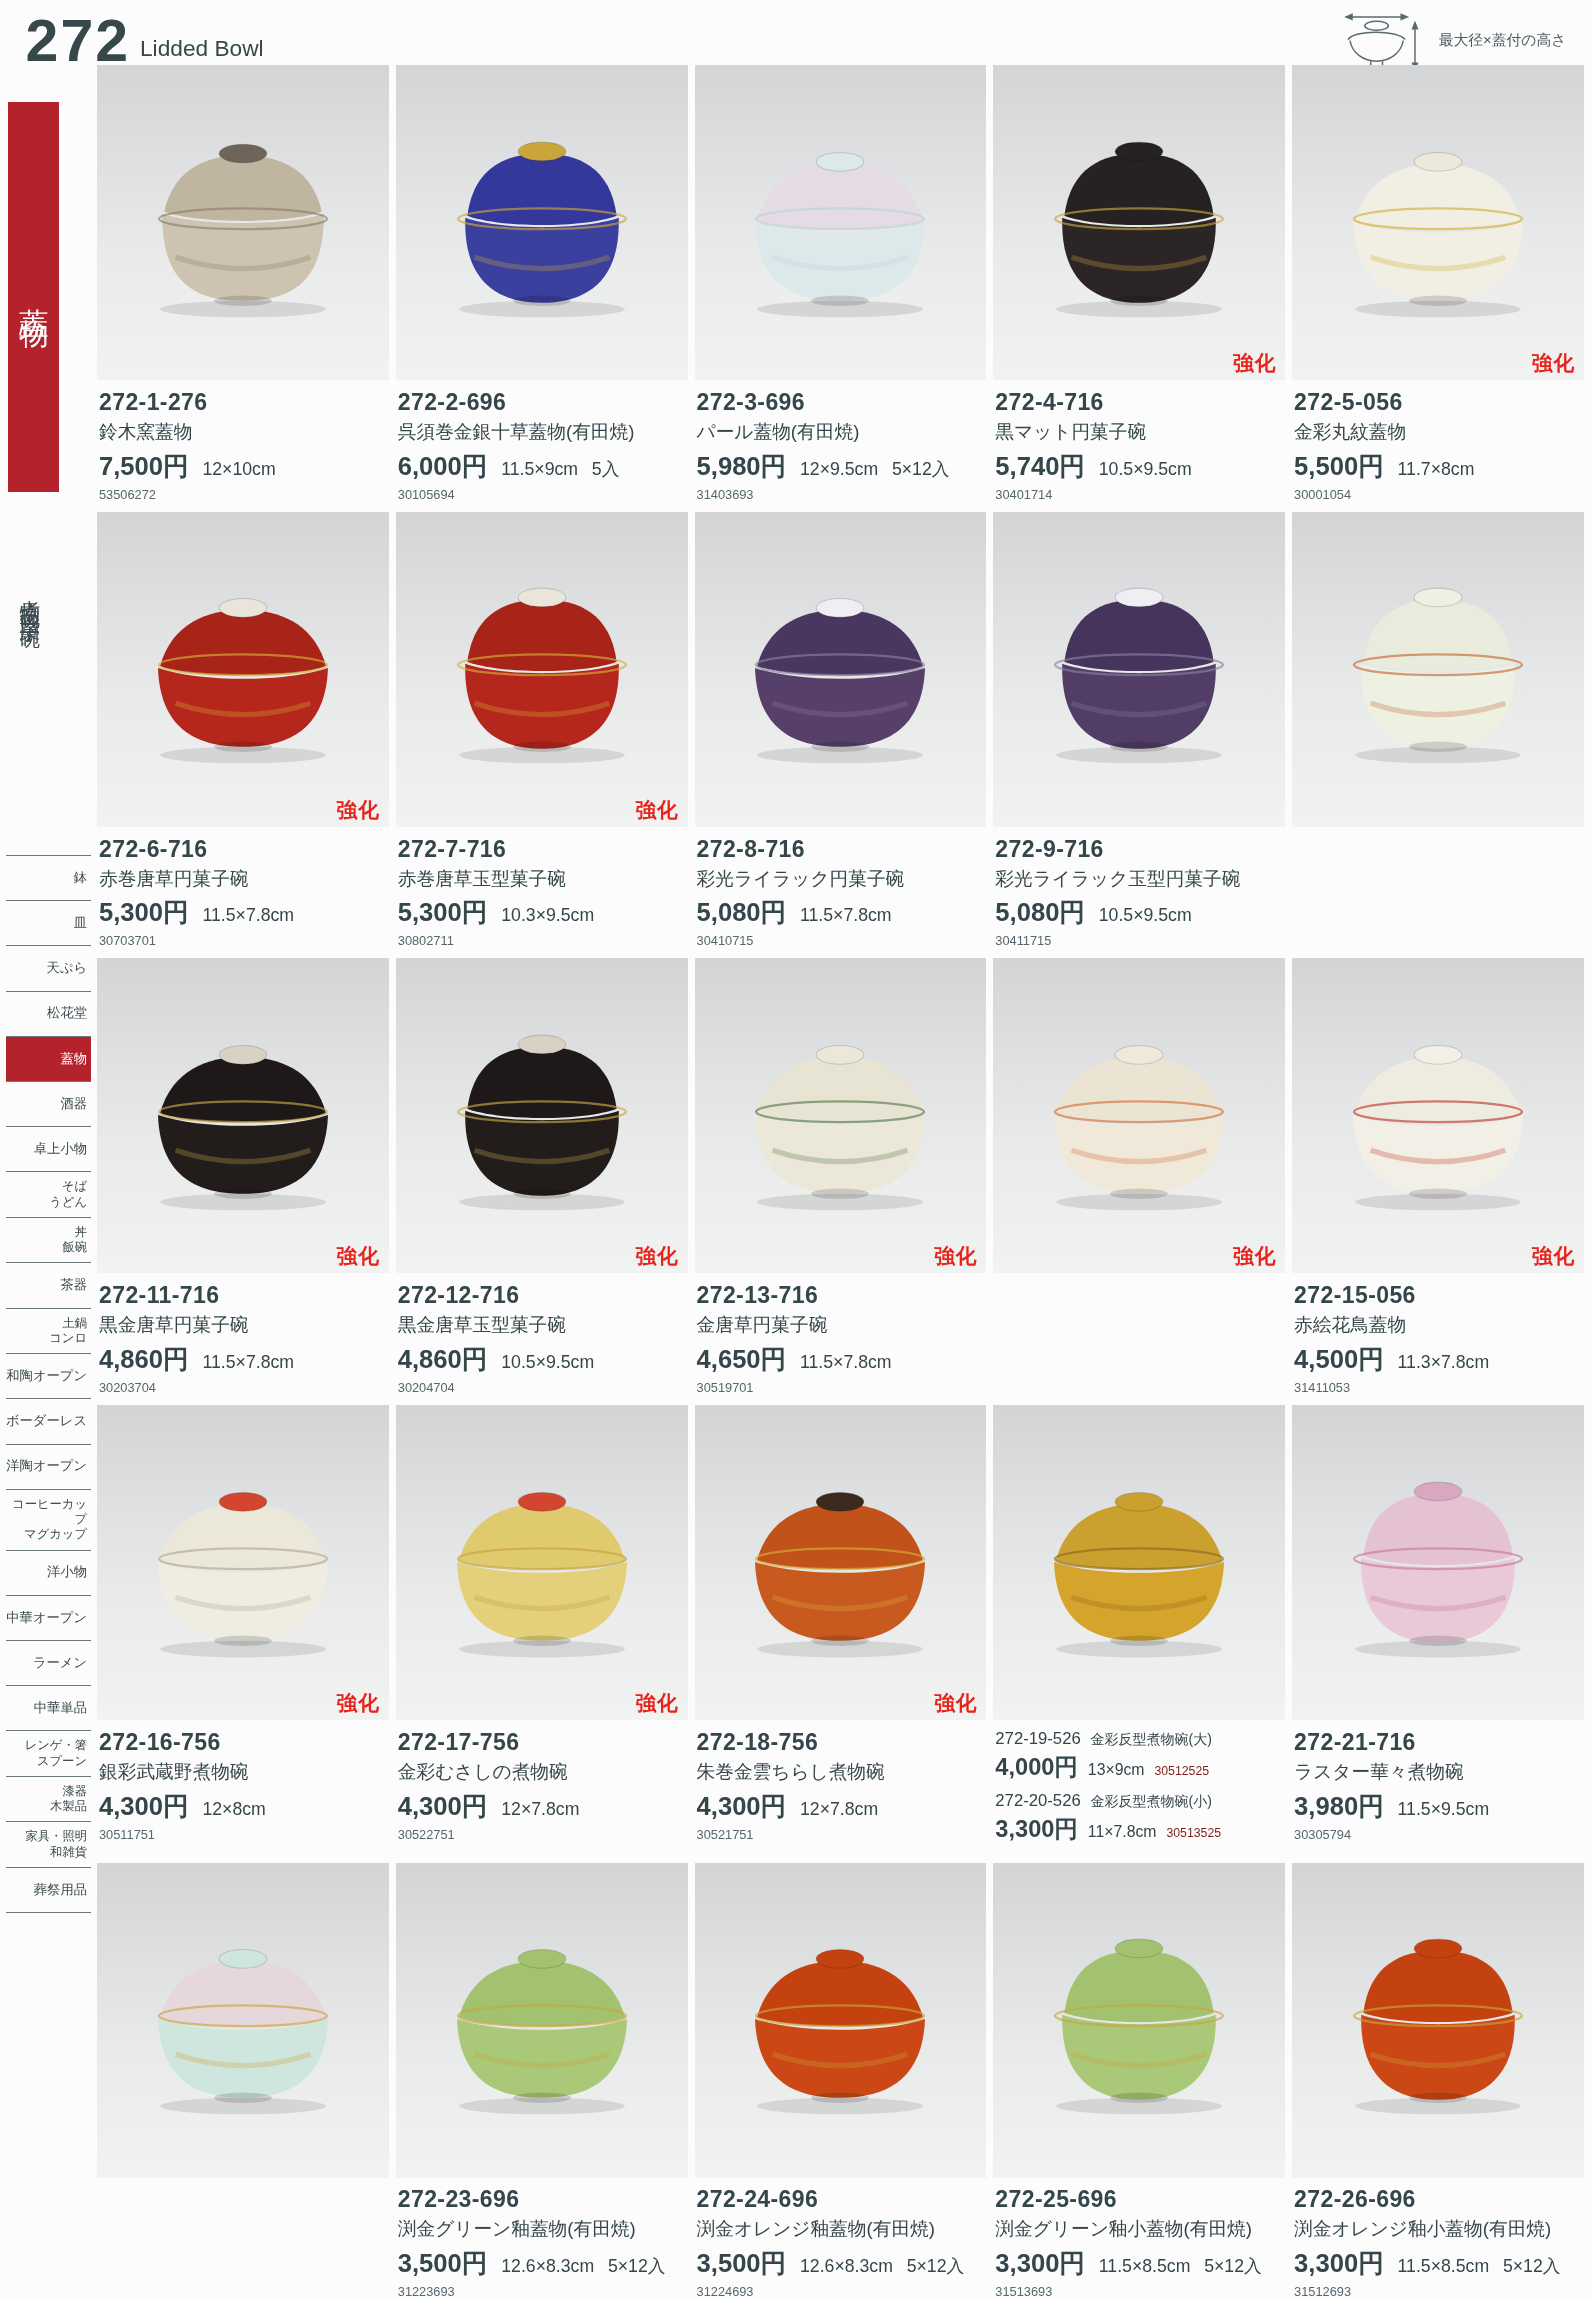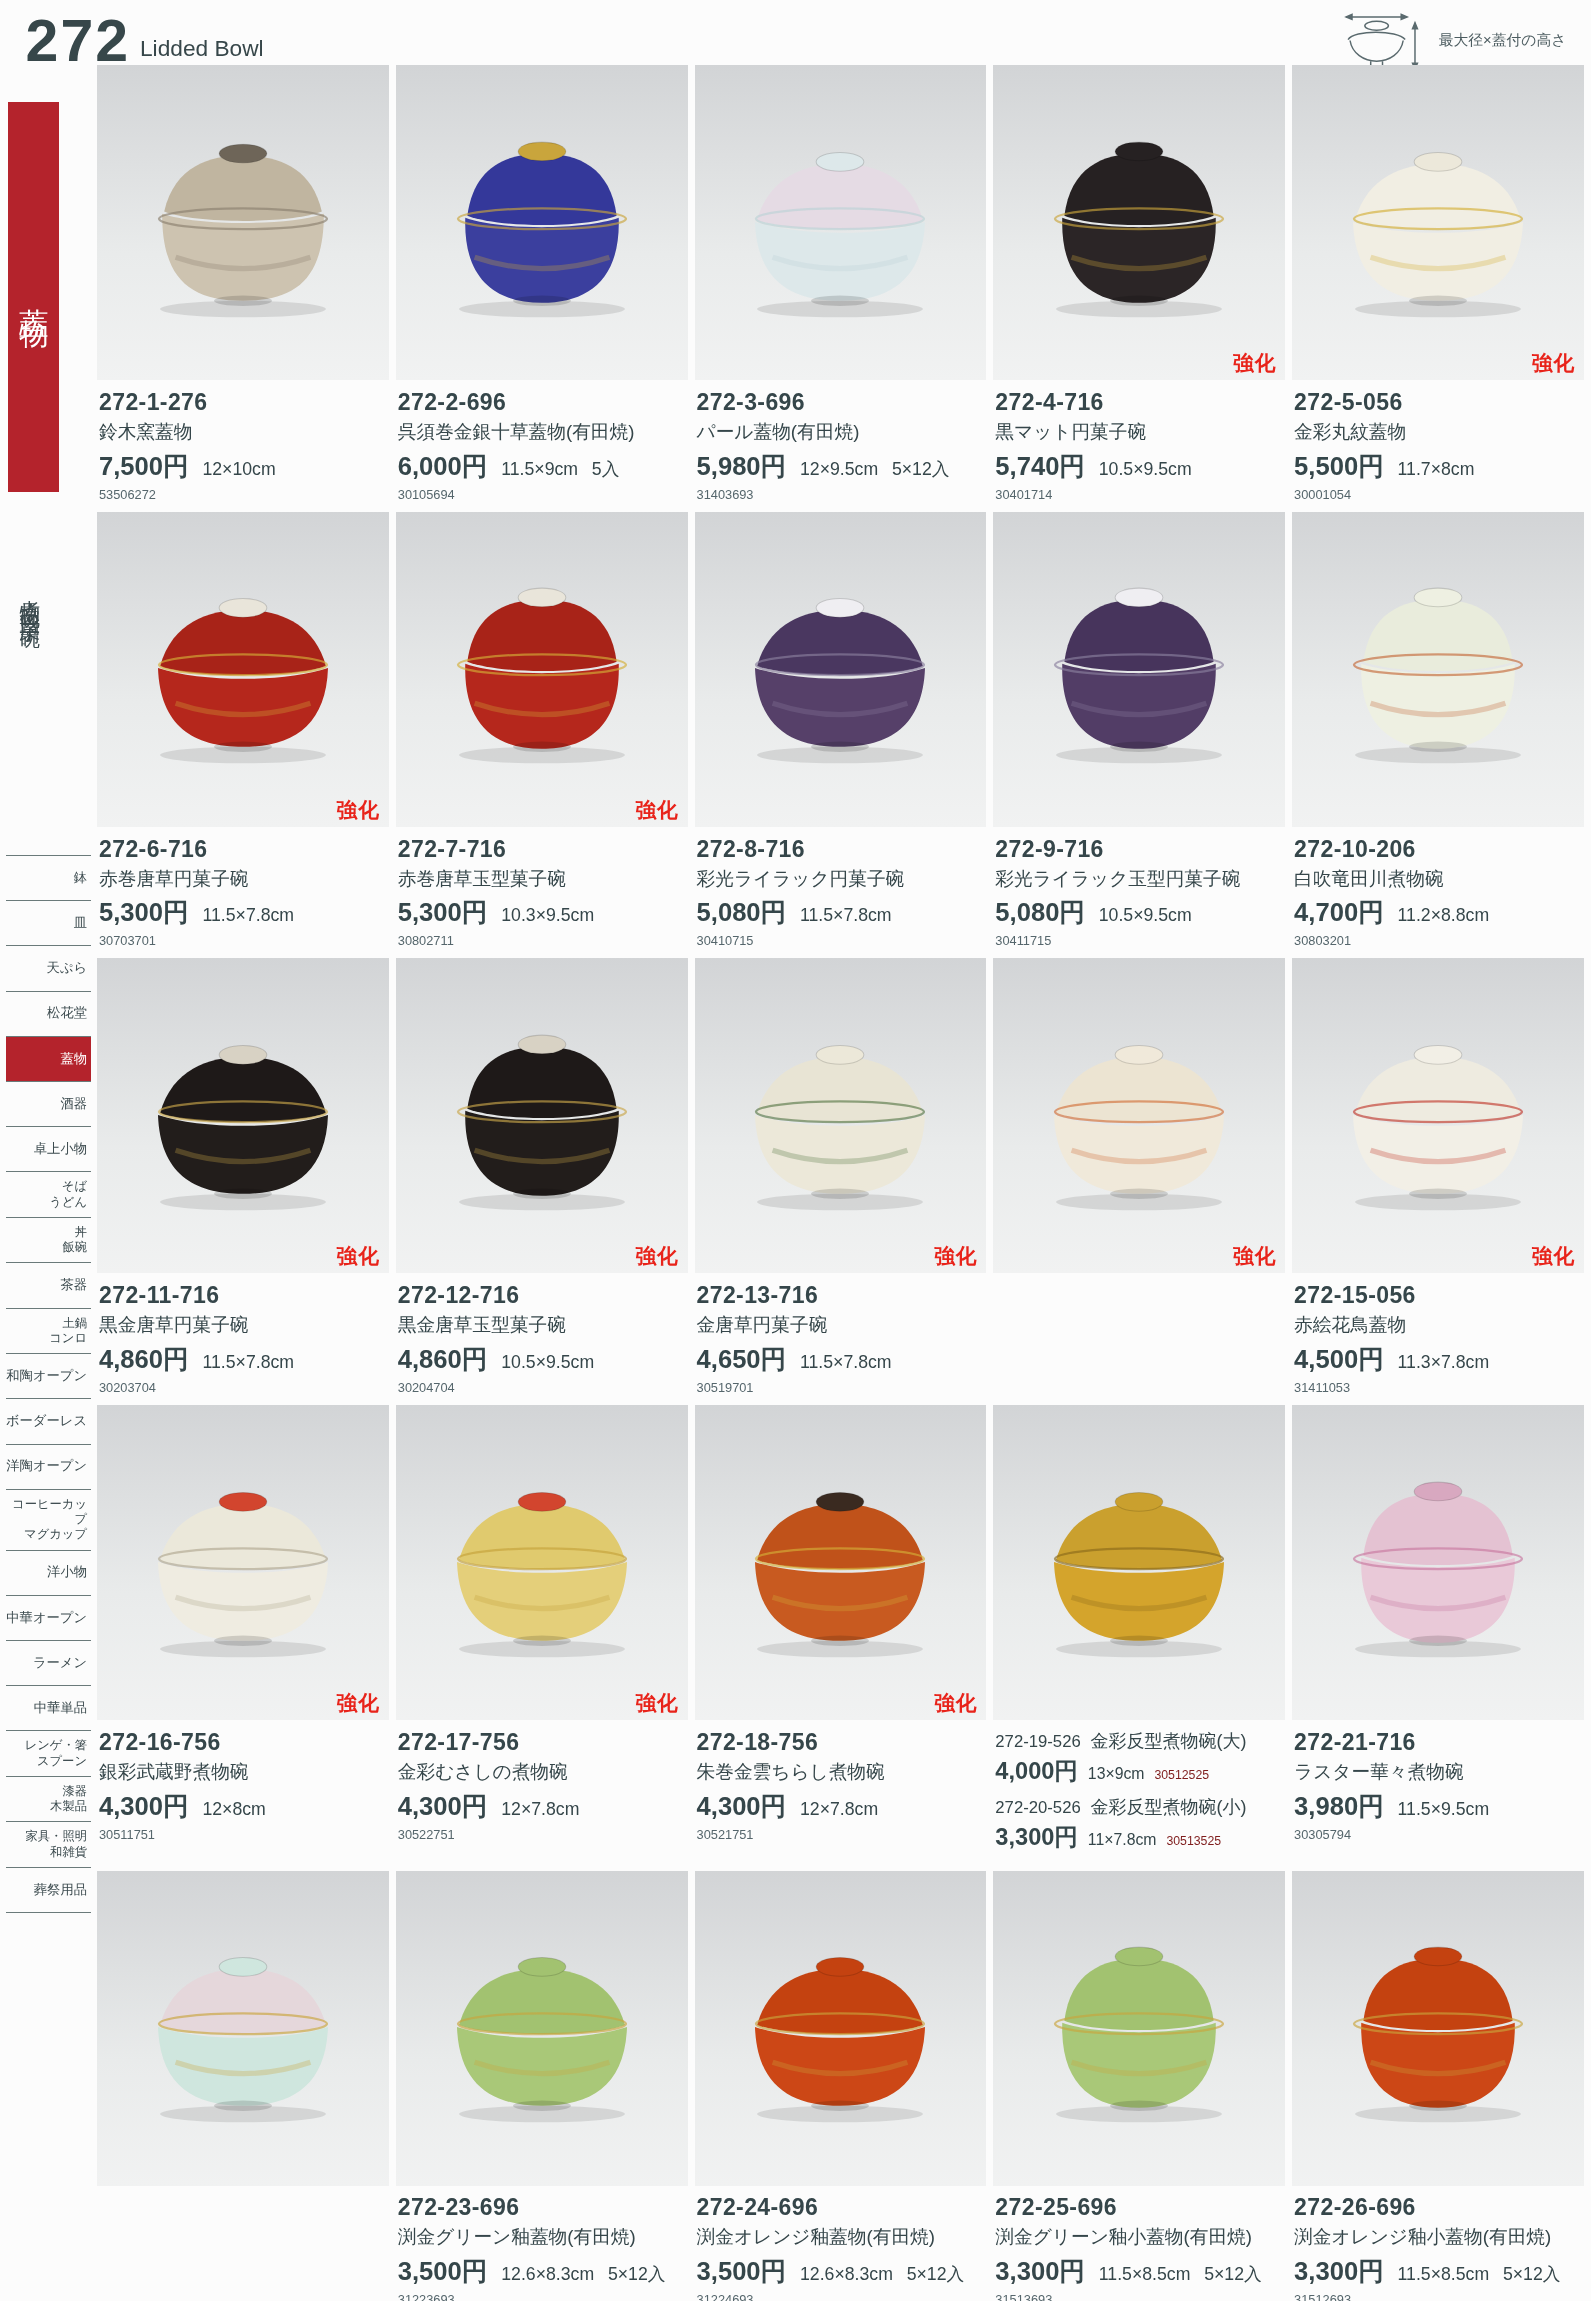--- a/index.html
+++ b/index.html
@@ -31,21 +31,21 @@
   .caption{padding:8.9px 2px 0 2px;min-height:112px;}
   .p-code{font-size:23px;letter-spacing:0.4px;font-weight:bold;}
   .p-name{font-size:18.7px;margin-top:3px;}
   .p-priceline{margin-top:3.9px;display:flex;align-items:baseline;gap:13.8px;flex-wrap:wrap;}
   .p-price{font-size:25.6px;font-weight:bold;}
   .p-size,.p-pack{font-size:17.7px;}
   .p-item{font-size:12.8px;color:#55666c;margin-top:3px;}
   
   .d-line1{display:flex;align-items:baseline;gap:9.9px;}
   .d-code{font-size:16.7px;}
-  .d-name{font-size:18px;}
+  .d-name{font-size:14px;}
   .d-line2{display:flex;align-items:baseline;gap:9.9px;margin:2px 0 7.9px 0;}
   .d-price{font-size:23.6px;font-weight:bold;}
   .d-size{font-size:15.8px;}
   .d-item{font-size:12.3px;color:#7f1d1d;}
 </style>
 </head>
 <body>
 
 <div class="hdr-num">272</div>
 <div class="hdr-title">Lidded Bowl</div>
@@ -367,30 +367,20 @@
           <svg width="229" height="197" viewBox="0 0 220 190">
     <ellipse cx="110" cy="178" rx="80" ry="8" fill="rgba(0,0,0,0.10)"></ellipse>
     <path d="M36,90 C34,150 66,172 110,172 C154,172 186,150 184,90 C150,102 70,102 36,90 Z" fill="#eef0e2"></path>
     <path d="M38,88 C44,42 74,28 110,28 C146,28 176,42 182,88 C150,100 70,100 38,88 Z" fill="#e9ecdc"></path>
     <ellipse cx="110" cy="91" rx="81" ry="10" fill="none" stroke="#c46a3a" stroke-width="2.2" opacity="0.65"></ellipse>
     <path d="M45,128 Q110,150 175,128" fill="none" stroke="#c46a3a" stroke-width="5" opacity="0.30"></path>
     <ellipse cx="110" cy="26" rx="23" ry="9" fill="#eef0e2" stroke="rgba(0,0,0,0.15)"></ellipse>
     <ellipse cx="110" cy="170" rx="28" ry="5" fill="rgba(0,0,0,0.14)"></ellipse>
   </svg>
         </div>
-        <div class="caption">
-      <div class="p-code">272-10-206</div>
-      <div class="p-name">白吹竜田川煮物碗</div>
-      <div class="p-priceline">
-        <span class="p-price">4,700円</span>
-        <span class="p-size">11.2×8.8cm</span>
-
-      </div>
-      <div class="p-item">30803201</div>
-        </div>
       </div>
       <div>
         <div class="photo">
           <svg width="229" height="197" viewBox="0 0 220 190">
     <ellipse cx="110" cy="178" rx="80" ry="8" fill="rgba(0,0,0,0.10)"></ellipse>
     <path d="M28,94 C30,150 62,170 110,170 C158,170 190,150 192,94 C150,108 70,108 28,94 Z" fill="#221d1b"></path>
     <path d="M30,92 C42,50 76,38 110,38 C144,38 178,50 190,92 C160,104 60,104 30,92 Z" fill="#1e1918"></path>
     <ellipse cx="110" cy="91" rx="81" ry="10" fill="none" stroke="#caa64a" stroke-width="2.2" opacity="0.65"></ellipse>
     <path d="M45,128 Q110,150 175,128" fill="none" stroke="#caa64a" stroke-width="5" opacity="0.30"></path>
     <ellipse cx="110" cy="36" rx="23" ry="9" fill="#d8d2c4" stroke="rgba(0,0,0,0.15)"></ellipse>

